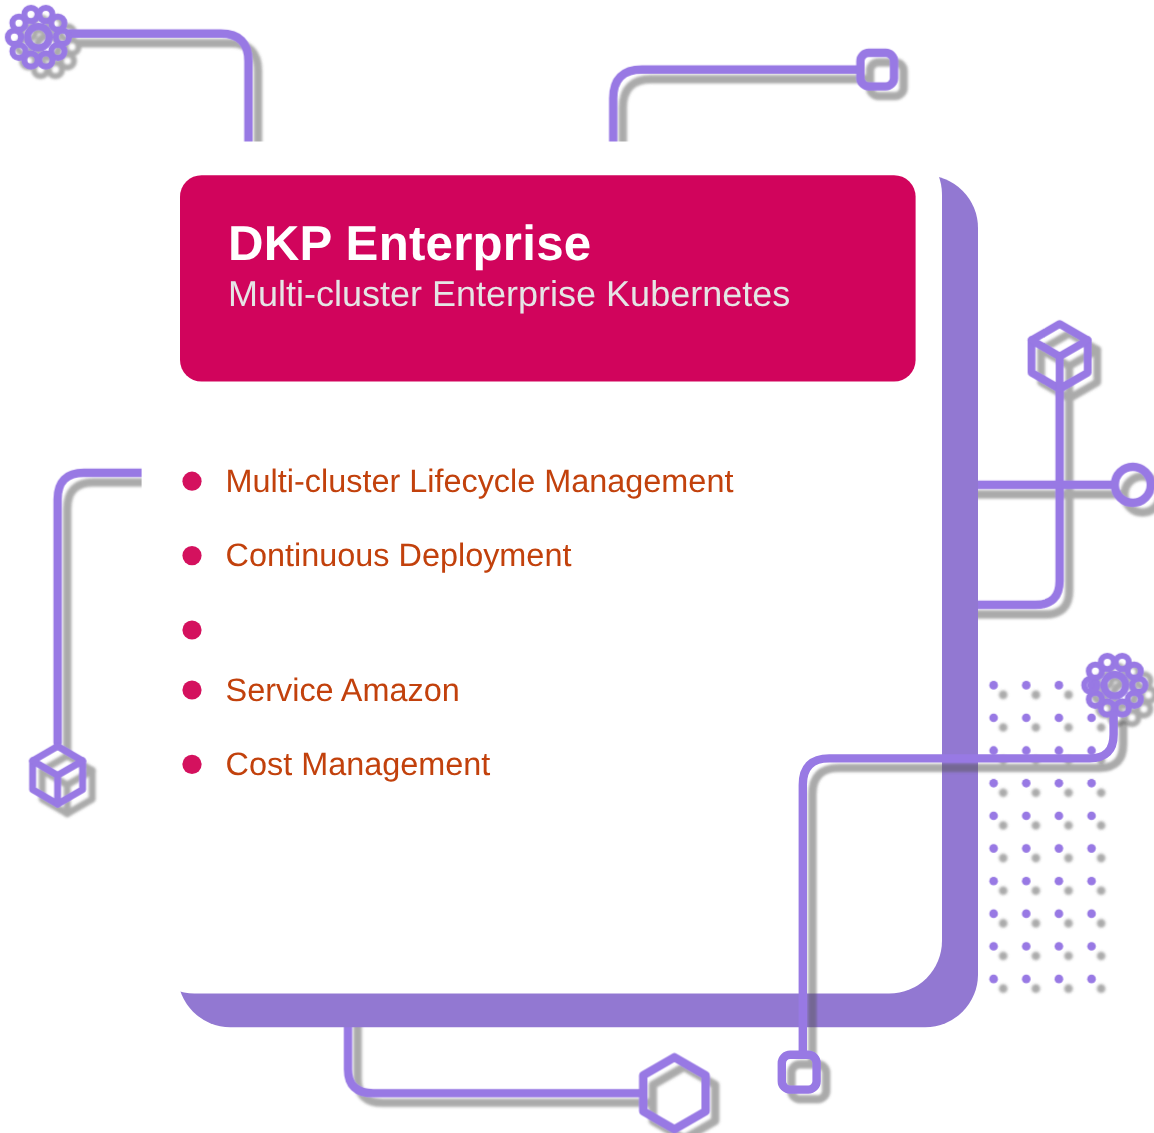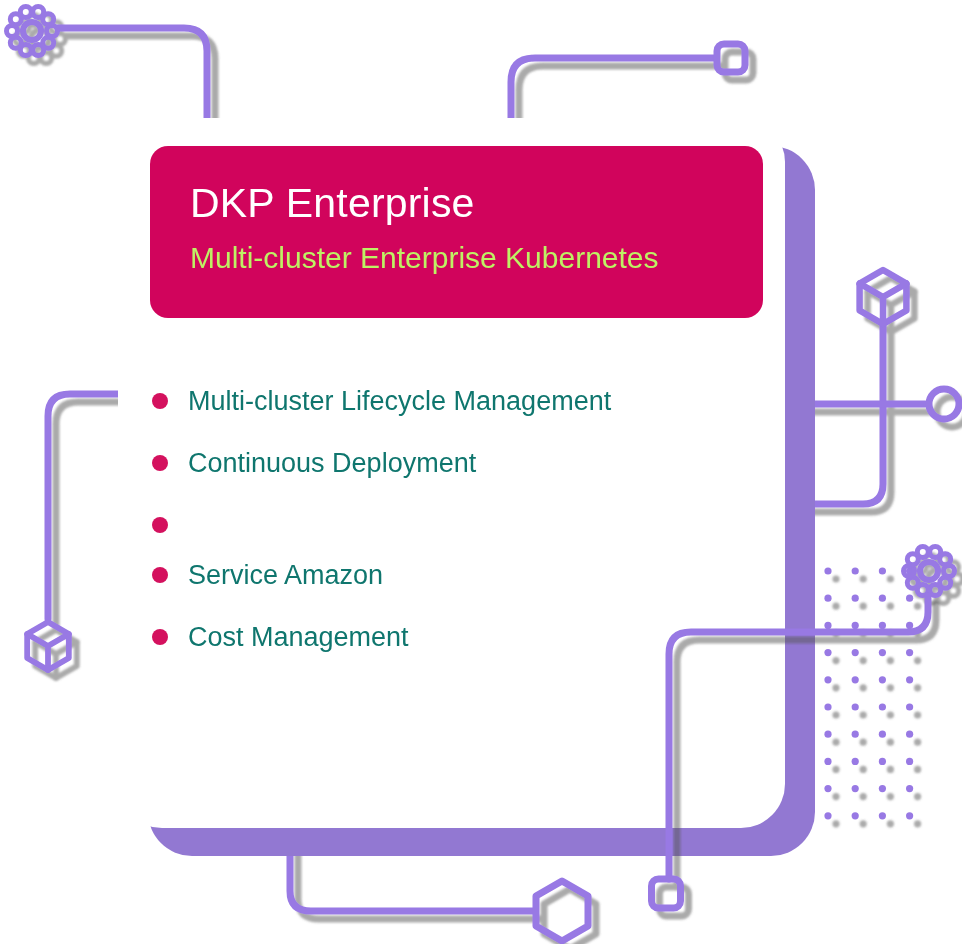--- a/index.html
+++ b/index.html
@@ -5,24 +5,24 @@
   html,body{margin:0;padding:0;background:#ffffff;}
   .stage{position:relative;width:962px;height:944px;overflow:hidden;background:#ffffff;
          font-family:"Liberation Sans", sans-serif;}
   svg.decor{position:absolute;left:0;top:0;pointer-events:none;}
   .bg{z-index:0;}
   .fg{z-index:3;}
   .card{position:absolute;left:118px;top:118px;width:667px;height:710px;background:#ffffff;
         border-radius:44px;box-shadow:30px 28px 0 #9278d2;z-index:2;}
   .card-header{margin:28px 22px 0 32px;height:172px;border-radius:18px;background:#d1045c;
                box-sizing:border-box;padding:33px 10px 0 40px;}
-  .card-title{color:#ffffff;font-size:41px;line-height:1.2;font-weight:400;letter-spacing:.2px;}
-  .card-subtitle{color:#bef264;font-size:30px;line-height:1.2;margin-top:12px;font-weight:400;}
+  .card-title{color:#ffffff;font-size:41px;line-height:1.2;font-weight:700;letter-spacing:.2px;}
+  .card-subtitle{color:#e5e5e5;font-size:30px;line-height:1.2;margin-top:0;font-weight:400;}
   ul.features{list-style:none;margin:63px 0 0 34px;padding:0;}
-  ul.features li{display:flex;gap:20px;margin-bottom:22px;color:#0f766e;font-size:27px;line-height:40px;}
+  ul.features li{display:flex;gap:20px;margin-bottom:22px;color:#c2410c;font-size:27px;line-height:40px;}
   ul.features .dot{flex:none;width:16px;height:16px;border-radius:50%;background:#d4115e;margin-top:12px;}
   ul.features .txt{max-width:556px;}
 </style>
 </head>
 <body>
 
 <div class="stage">
 
   <svg class="decor bg" width="962" height="944" viewBox="0 0 962 944">
     <defs>

